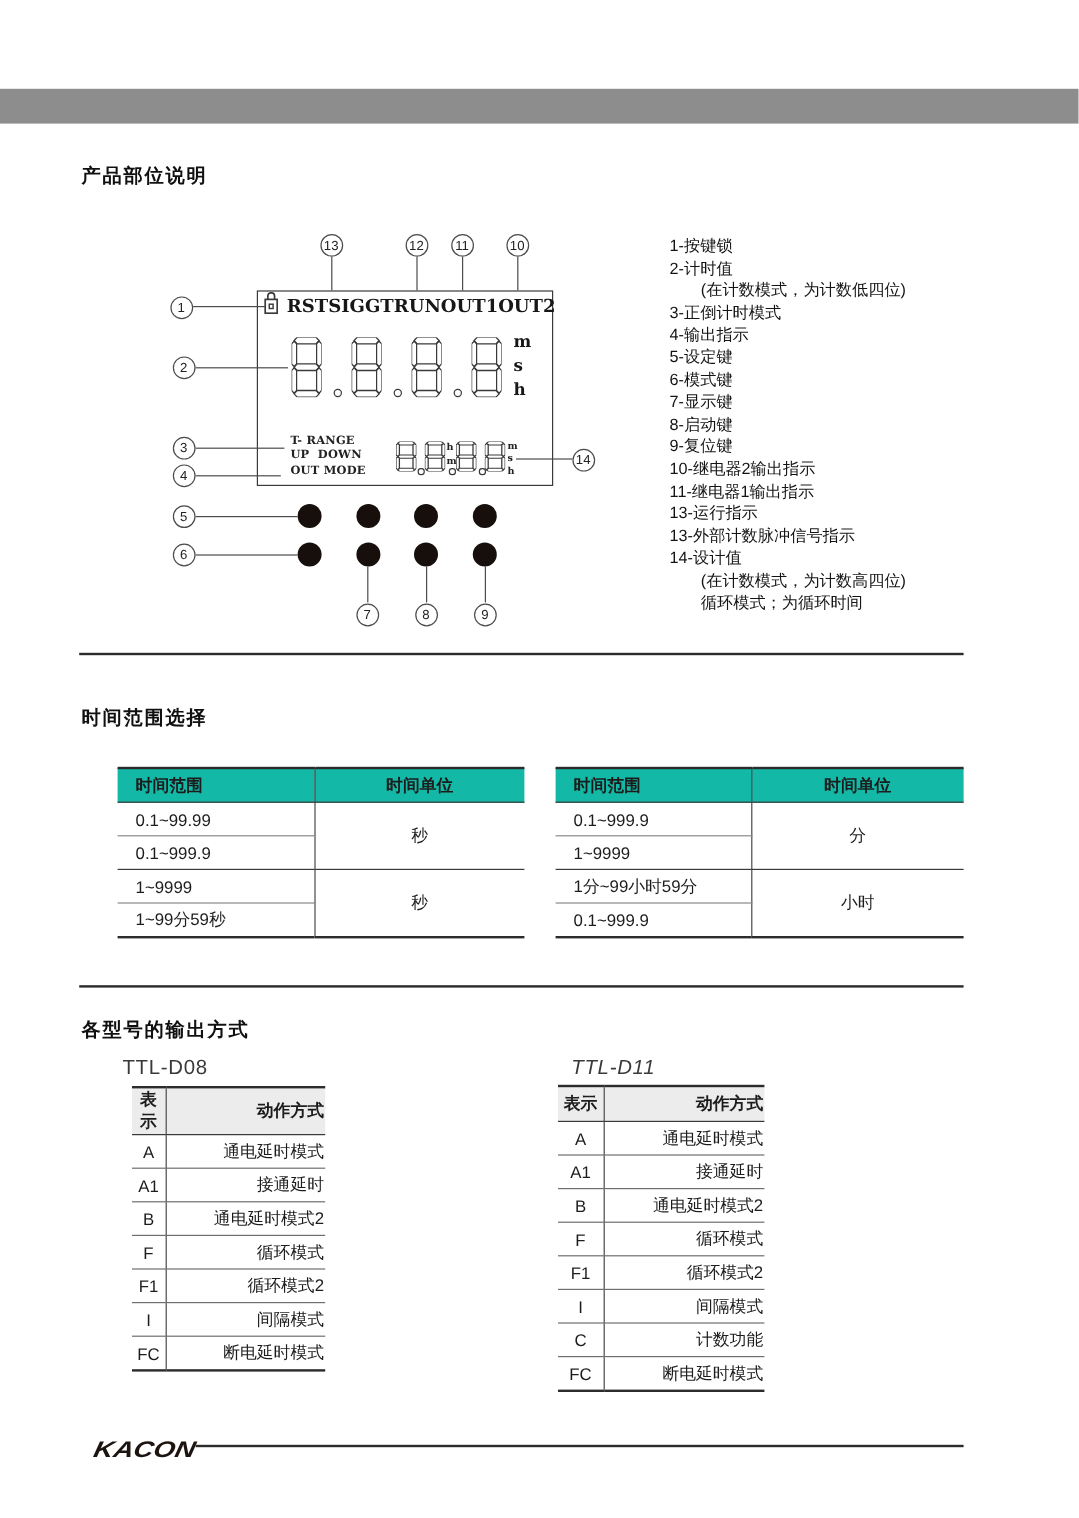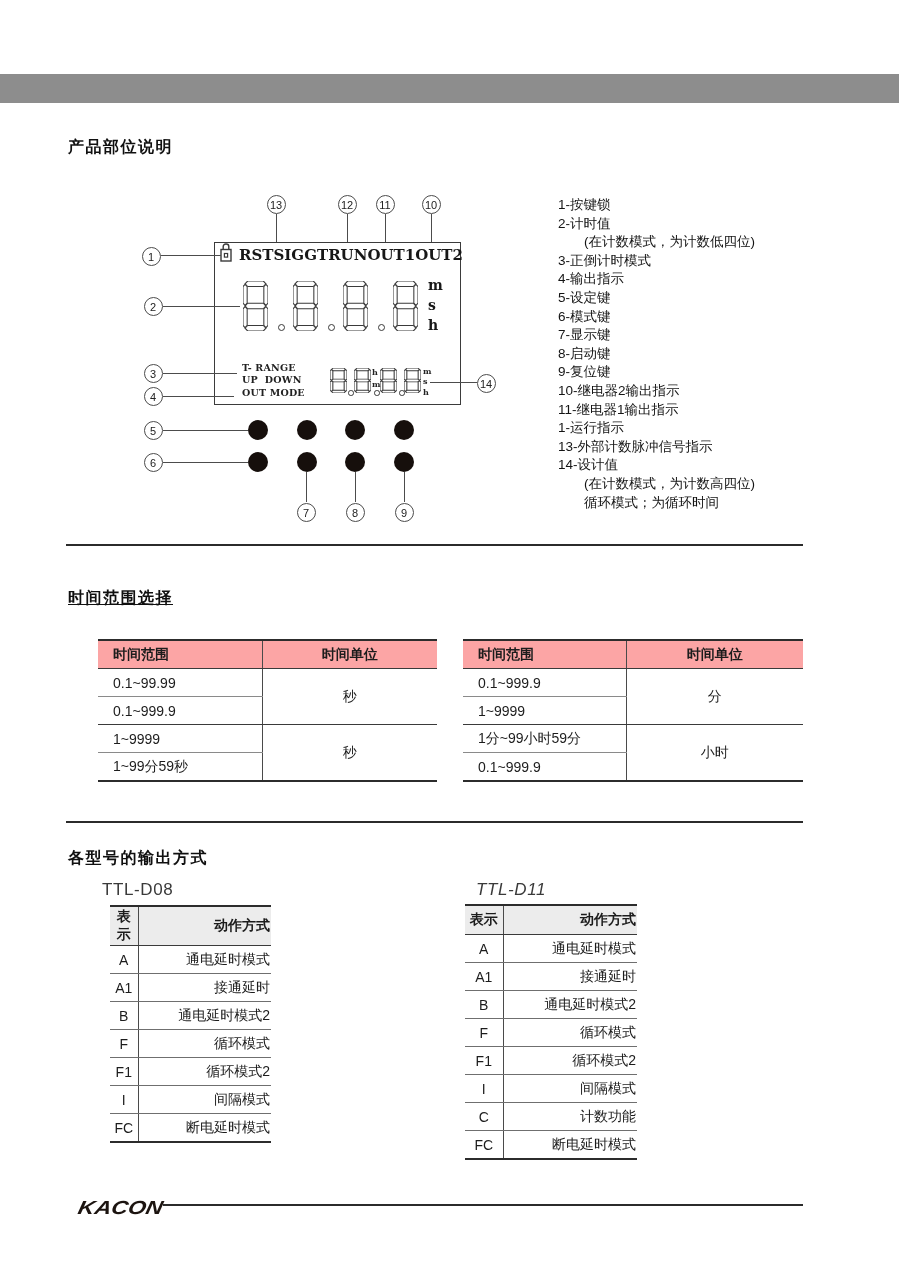--- a/index.html
+++ b/index.html
@@ -27,21 +27,21 @@
   .callout{position:absolute;width:19px;height:19px;border-radius:50%;border:1.3px solid #4c4c4c;
            background:#fff;font-size:11px;line-height:19px;text-align:center;color:#222;
            box-sizing:border-box;}
   .cline{position:absolute;background:#4c4c4c;}
   .legend{left:558px;top:196px;width:320px;font-size:13.5px;line-height:18.6px;
           color:#141414;font-weight:500;}
   .legend .ind{padding-left:26px;}
 
   
   table{border-collapse:collapse;table-layout:fixed;}
-  .time-table th{height:25px;background:#fca5a5;border-top:2.4px solid #2c2c2c;
+  .time-table th{height:25px;background:#14b8a6;border-top:2.4px solid #2c2c2c;
                  border-bottom:1.5px solid #3a3a3a;font-weight:600;font-size:14px;color:#1c1c1c;}
   .time-table td{height:25px;font-size:14px;color:#1c1c1c;}
   .c1{padding-left:15px;text-align:left;border-right:1px solid #4a4a4a;}
   .unit{text-align:center;margin-left:46px;}
   td.thin{border-bottom:1px solid #8a8a8a;}
   td.grpend{border-bottom:1.6px solid #3a3a3a;}
   td.tblend{border-bottom:2.4px solid #2c2c2c;}
 
   .model-label{font-size:17px;color:#3a3a3a;letter-spacing:.6px;}
   .out-table th{height:26px;background:#ececec;border-top:2.2px solid #2c2c2c;
@@ -245,30 +245,30 @@
       <div class="ind">(在计数模式，为计数低四位)</div>
       <div>3-正倒计时模式</div>
       <div>4-输出指示</div>
       <div>5-设定键</div>
       <div>6-模式键</div>
       <div>7-显示键</div>
       <div>8-启动键</div>
       <div>9-复位键</div>
       <div>10-继电器2输出指示</div>
       <div>11-继电器1输出指示</div>
-      <div>1-运行指示</div>
+      <div>13-运行指示</div>
       <div>13-外部计数脉冲信号指示</div>
       <div>14-设计值</div>
       <div class="ind">(在计数模式，为计数高四位)</div>
       <div class="ind">循环模式；为循环时间</div>
     </div>
 
   <div class="abs hr" style="left:66px;top:544px;width:737px;"></div>
 
-  <div class="abs sec-title" style="left:68px;top:588px;text-decoration:underline;">时间范围选择</div>
+  <div class="abs sec-title" style="left:68px;top:588px;">时间范围选择</div>
 
   <div class="abs" id="time-0" style="left:98px;top:639px;">
       <table class="time-table" style="width: 339px;">
         <colgroup>
           <col style="width: 164px;">
           <col style="width: 175px;">
         </colgroup>
         <thead>
           <tr>
             <th class="c1">时间范围</th>

